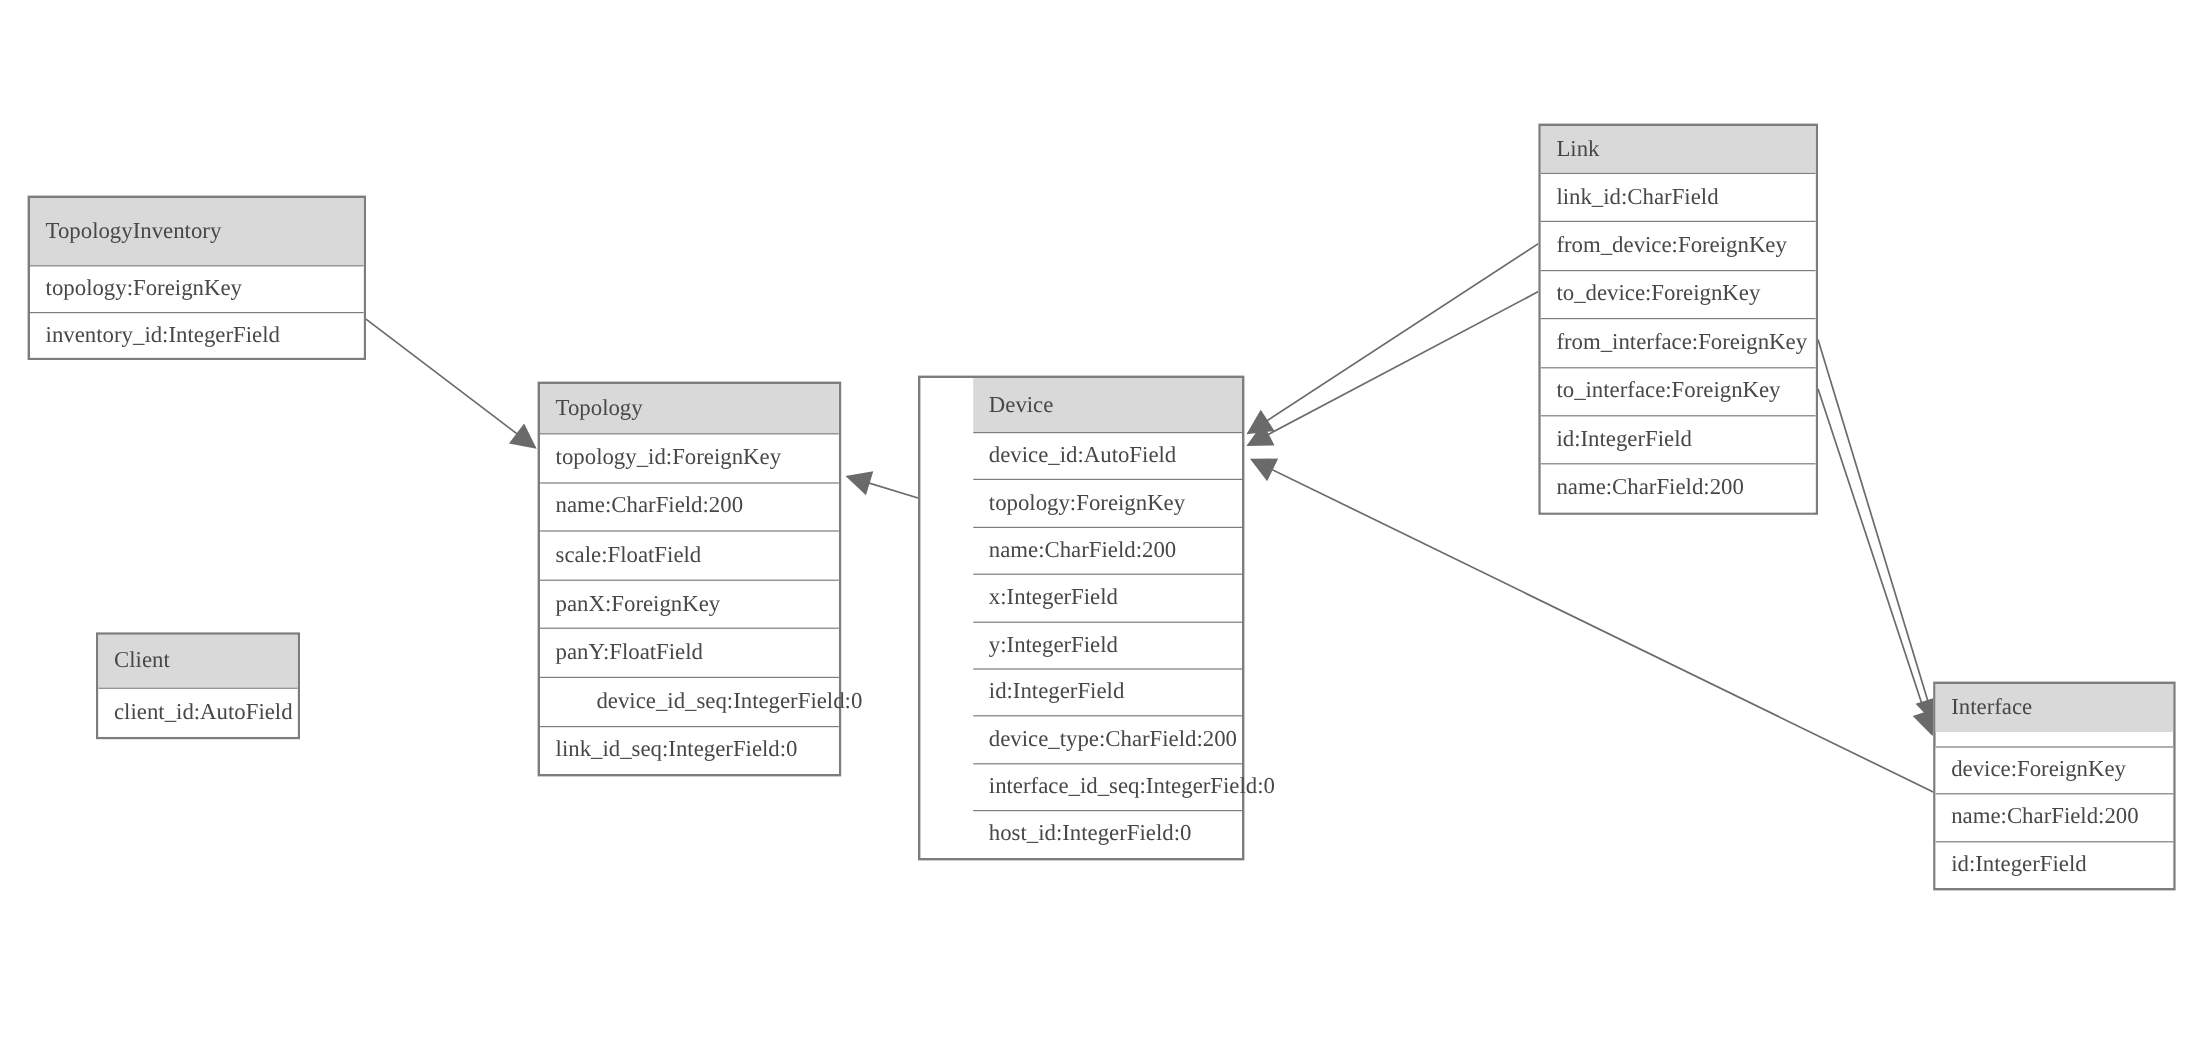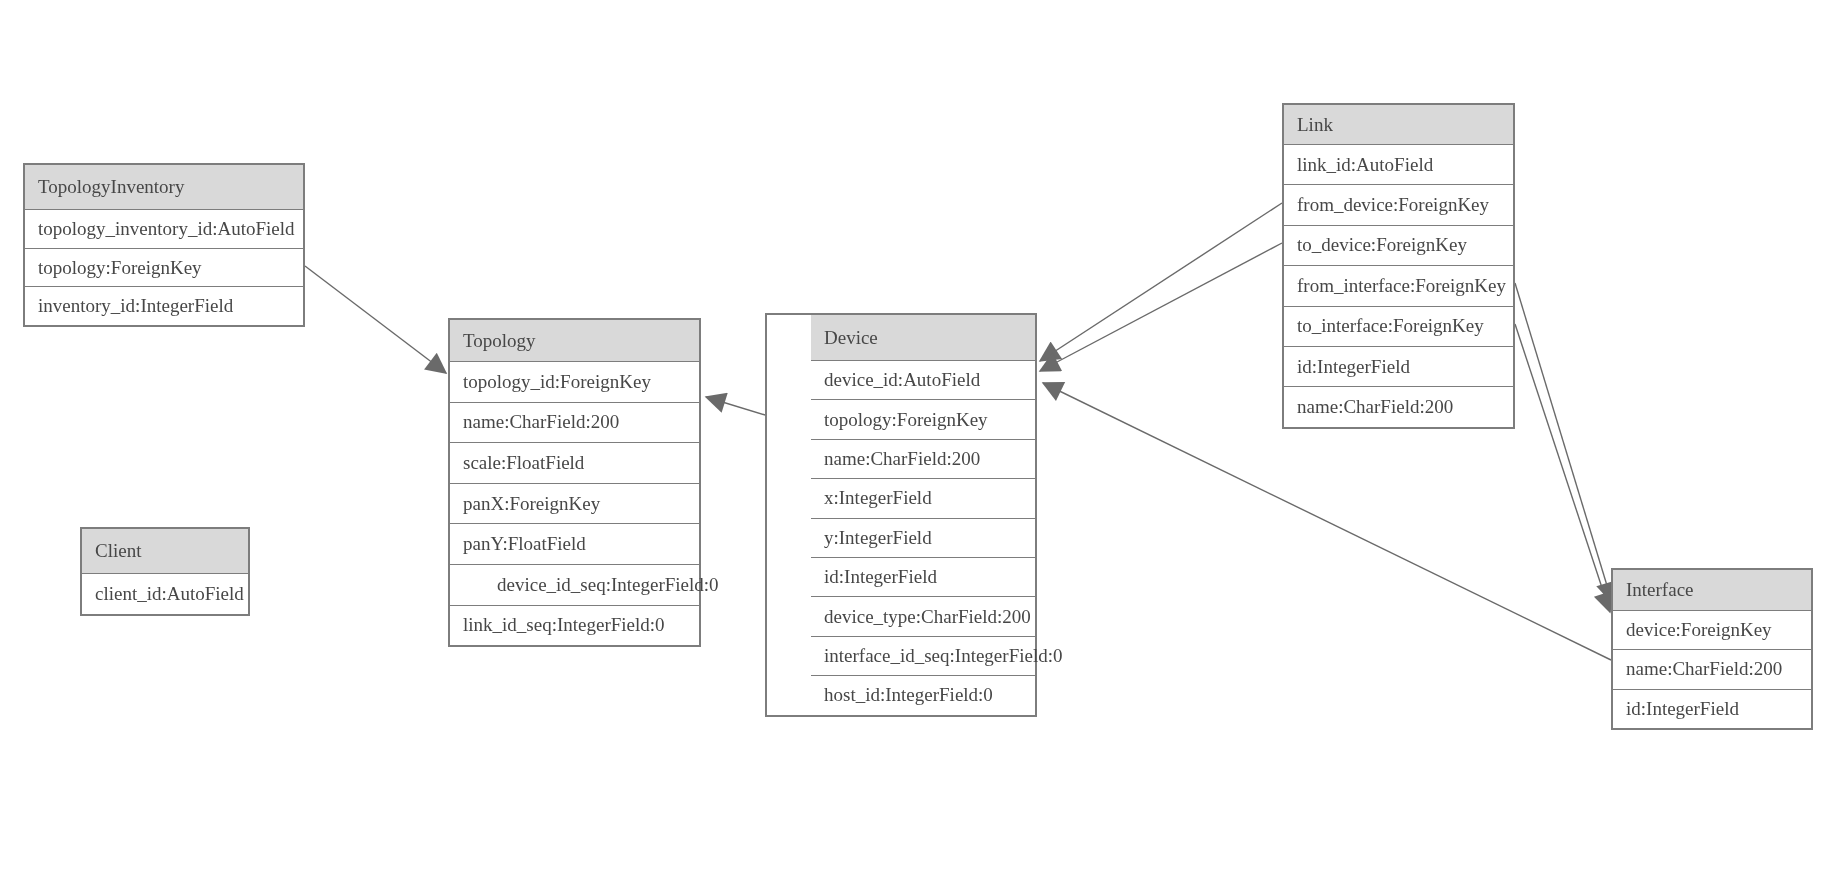--- a/index.html
+++ b/index.html
@@ -63,22 +63,21 @@
   <line x1="305" y1="266" x2="446" y2="373" marker-end="url(#arrowhead)"></line>
       <line x1="765" y1="415" x2="706" y2="397" marker-end="url(#arrowhead)"></line>
       <line x1="1282" y1="203" x2="1040" y2="361" marker-end="url(#arrowhead)"></line>
       <line x1="1282" y1="243" x2="1040" y2="371" marker-end="url(#arrowhead)"></line>
       <line x1="1515" y1="283" x2="1612" y2="602" marker-end="url(#arrowhead)"></line>
       <line x1="1515" y1="324" x2="1610" y2="612" marker-end="url(#arrowhead)"></line>
       <line x1="1611" y1="660" x2="1043" y2="383" marker-end="url(#arrowhead)"></line>
     </svg>
   <div id="nodes">
       <div class="entity" style="left: 23px; top: 163px; width: 282px;">
-        <div class="entity-header" style="height: 44px;">TopologyInventory</div>
-        <div class="entity-row" style="height: 38.7px;">topology_inventory_id:AutoField</div>
+        <div class="entity-header" style="height: 56px;">TopologyInventory</div>
         <div class="entity-row" style="height: 38.7px;">topology:ForeignKey</div>
         <div class="entity-row" style="height: 38.7px;">inventory_id:IntegerField</div>
       </div>
       <div class="entity" style="left: 448px; top: 318px; width: 253px;">
         <div class="entity-header" style="height: 41px;">Topology</div>
         <div class="entity-row" style="height: 40.6px;">topology_id:ForeignKey</div>
         <div class="entity-row" style="height: 40.6px;">name:CharField:200</div>
         <div class="entity-row" style="height: 40.6px;">scale:FloatField</div>
         <div class="entity-row" style="height: 40.6px;">panX:ForeignKey</div>
         <div class="entity-row" style="height: 40.6px;">panY:FloatField</div>
@@ -96,28 +95,28 @@
         <div class="entity-row" style="height: 39.4px;">name:CharField:200</div>
         <div class="entity-row" style="height: 39.4px;">x:IntegerField</div>
         <div class="entity-row" style="height: 39.4px;">y:IntegerField</div>
         <div class="entity-row" style="height: 39.4px;">id:IntegerField</div>
         <div class="entity-row" style="height: 39.4px;">device_type:CharField:200</div>
         <div class="entity-row" style="height: 39.4px;">interface_id_seq:IntegerField:0</div>
         <div class="entity-row" style="height: 39.4px;">host_id:IntegerField:0</div>
       </div>
       <div class="entity" style="left: 1282px; top: 103px; width: 233px;">
         <div class="entity-header" style="height: 39px;">Link</div>
-        <div class="entity-row" style="height: 40.4px;">link_id:AutoField</div>
+        <div class="entity-row" style="height: 40.4px;">link_id:CharField</div>
         <div class="entity-row" style="height: 40.4px;">from_device:ForeignKey</div>
         <div class="entity-row" style="height: 40.4px;">to_device:ForeignKey</div>
         <div class="entity-row" style="height: 40.4px;">from_interface:ForeignKey</div>
         <div class="entity-row" style="height: 40.4px;">to_interface:ForeignKey</div>
         <div class="entity-row" style="height: 40.4px;">id:IntegerField</div>
         <div class="entity-row" style="height: 40.4px;">name:CharField:200</div>
       </div>
       <div class="entity" style="left: 1611px; top: 568px; width: 202px;">
         <div class="entity-header" style="height: 40px;">Interface</div>
-        <div class="entity-row" style="height: 39.25px;">device:ForeignKey</div>
+        <div class="entity-row" style="height: 39.25px; margin-top: 12px;">device:ForeignKey</div>
         <div class="entity-row" style="height: 39.25px;">name:CharField:200</div>
         <div class="entity-row" style="height: 39.25px;">id:IntegerField</div>
       </div>
     </div>
 </div>
 
 </body></html>

